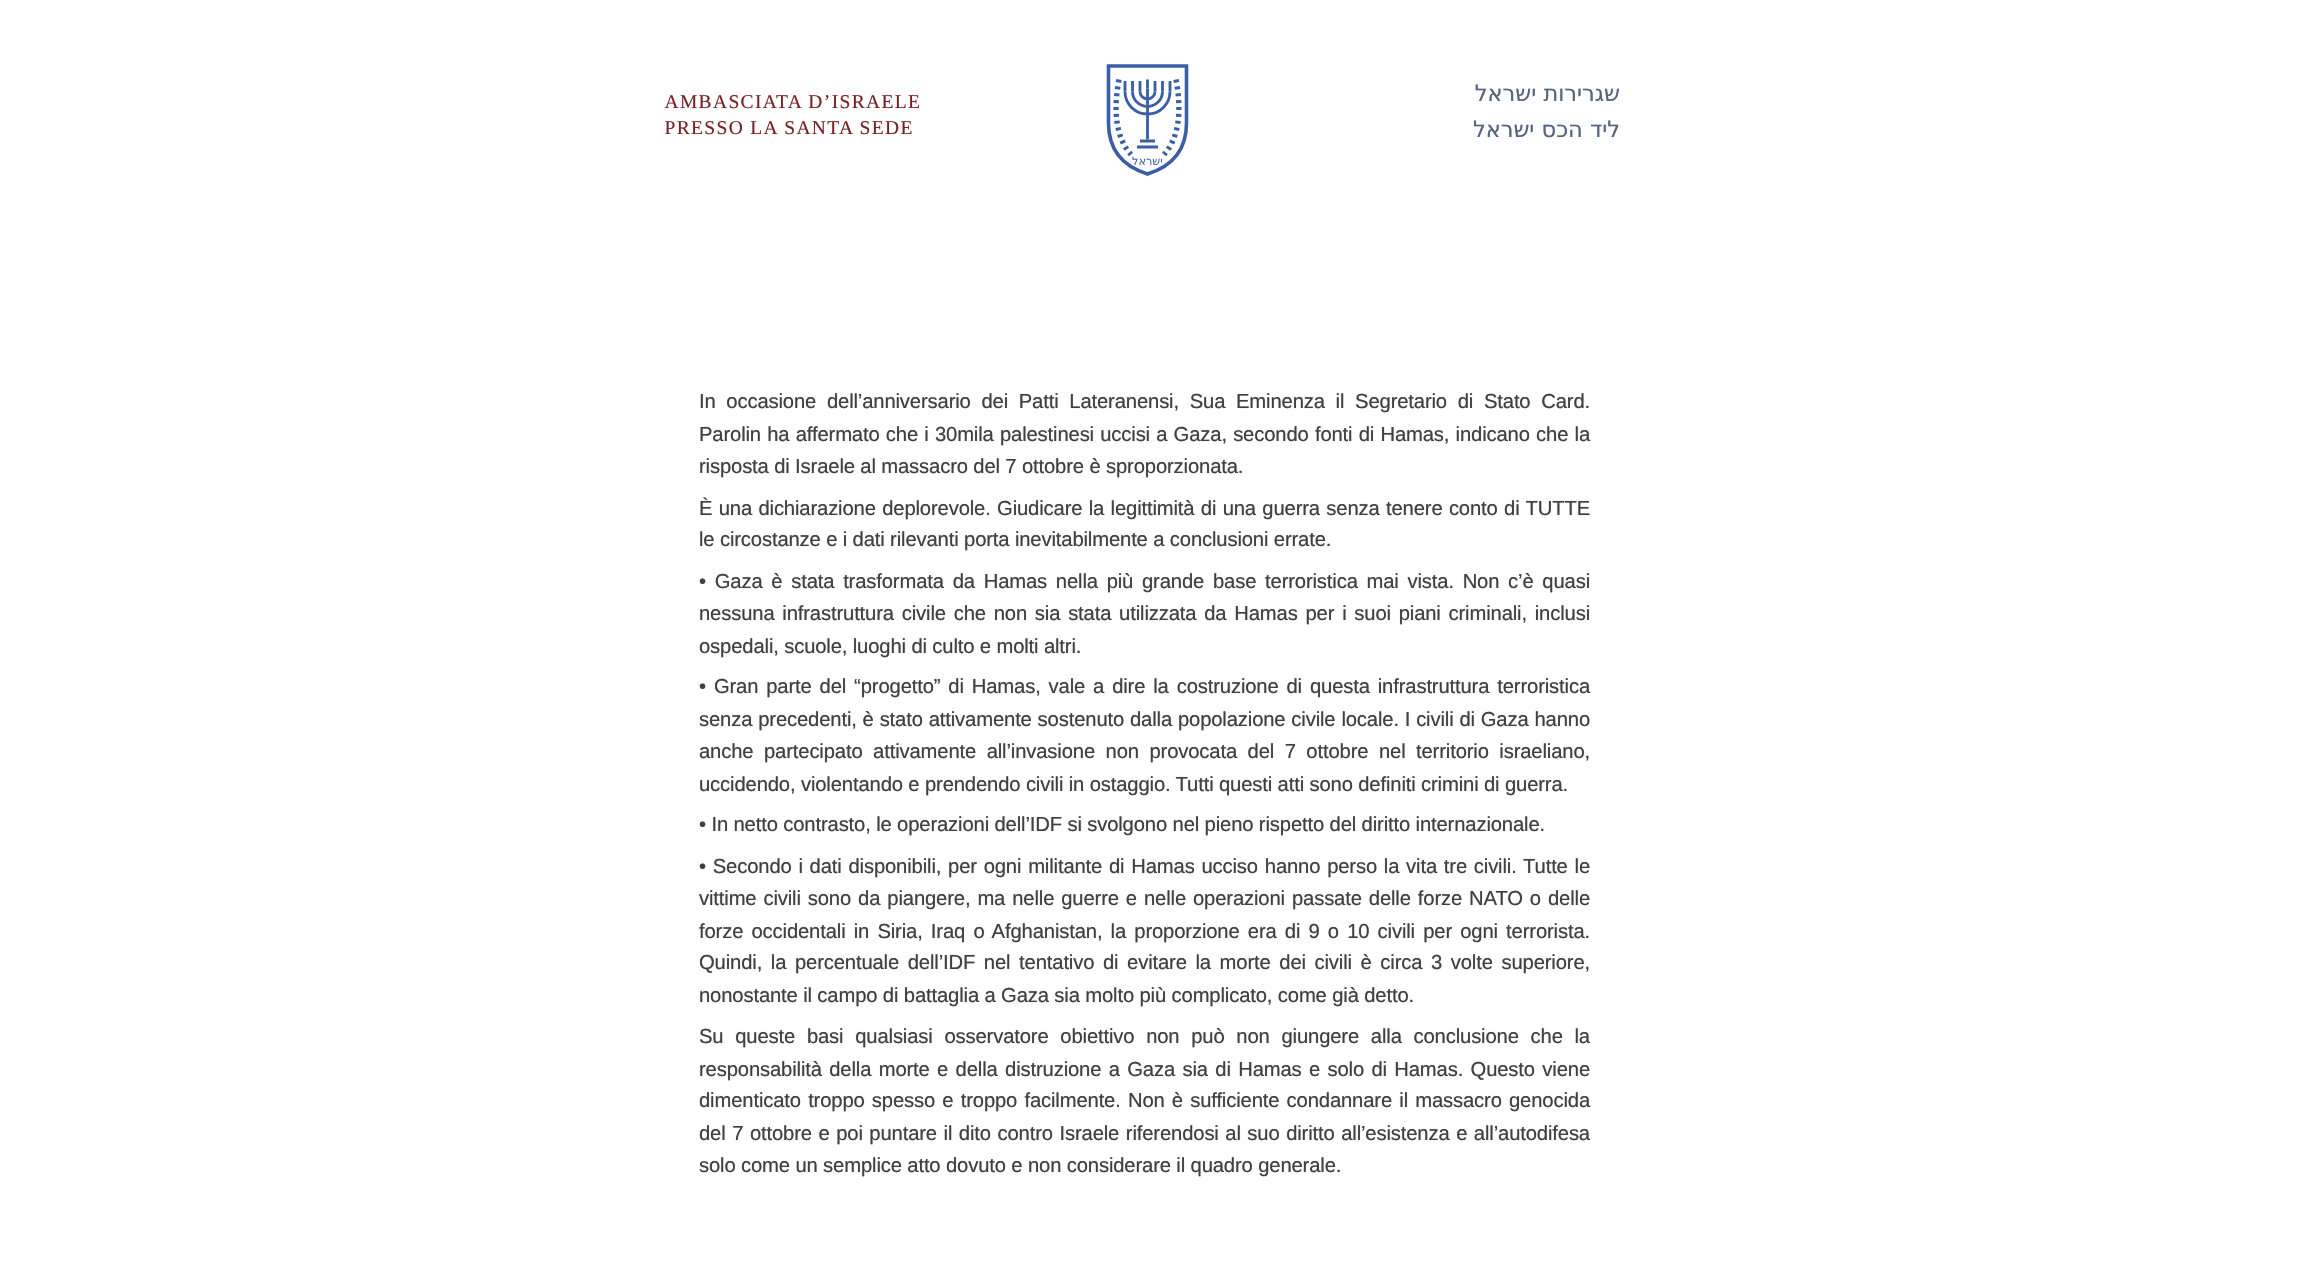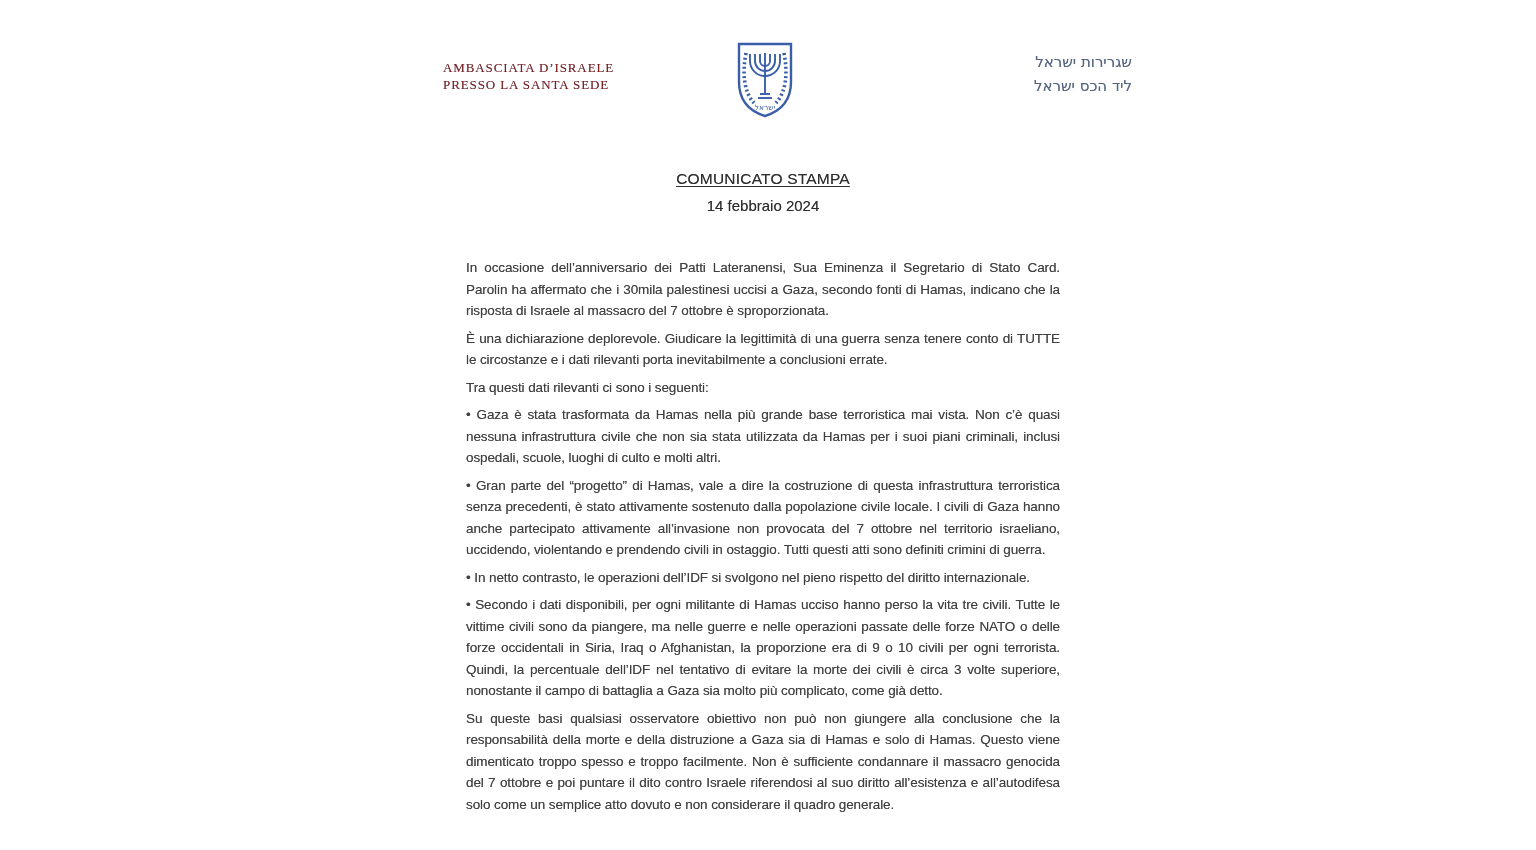--- a/index.html
+++ b/index.html
@@ -32,21 +32,21 @@
   }
   .lh-emblem {
     position: absolute;
     left: 733px;
     top: 40px;
     width: 64px;
     height: 80px;
   }
   .lh-right {
     position: absolute;
-    left: 932px;
+    left: 880px;
     top: 50px;
     width: 200px;
     text-align: right;
     direction: rtl;
     font-family: "DejaVu Sans", sans-serif;
     font-size: 15px;
     line-height: 24px;
     color: #55657f;
     text-shadow: 0 0 0.4px rgba(85,101,127,0.5);
     white-space: nowrap;
@@ -129,29 +129,24 @@
       </g>
       <text x="32" y="70" text-anchor="middle" font-size="7.5" font-family="DejaVu Sans, sans-serif" fill="#3a5fa8">ישראל</text>
     </svg>
   </div>
 
   <div class="lh-right">
     <div>שגרירות ישראל</div>
     <div>ליד הכס ישראל</div>
   </div>
 
-  <div class="title-block">
-    <div class="doc-title">COMUNICATO STAMPA</div>
-    <div class="doc-date">14 febbraio 2024</div>
-  </div>
 
   <main class="body-text">
     <p>In occasione dell’anniversario dei Patti Lateranensi, Sua Eminenza il Segretario di Stato Card. Parolin ha affermato che i 30mila palestinesi uccisi a Gaza, secondo fonti di Hamas, indicano che la risposta di Israele al massacro del 7 ottobre è sproporzionata.</p>
     <p>È una dichiarazione deplorevole. Giudicare la legittimità di una guerra senza tenere conto di TUTTE le circostanze e i dati rilevanti porta inevitabilmente a conclusioni errate.</p>
-    <p>Tra questi dati rilevanti ci sono i seguenti:</p>
     <p>• Gaza è stata trasformata da Hamas nella più grande base terroristica mai vista. Non c’è quasi nessuna infrastruttura civile che non sia stata utilizzata da Hamas per i suoi piani criminali, inclusi ospedali, scuole, luoghi di culto e molti altri.</p>
     <p>• Gran parte del “progetto” di Hamas, vale a dire la costruzione di questa infrastruttura terroristica senza precedenti, è stato attivamente sostenuto dalla popolazione civile locale. I civili di Gaza hanno anche partecipato attivamente all’invasione non provocata del 7 ottobre nel territorio israeliano, uccidendo, violentando e prendendo civili in ostaggio. Tutti questi atti sono definiti crimini di guerra.</p>
     <p>• In netto contrasto, le operazioni dell’IDF si svolgono nel pieno rispetto del diritto internazionale.</p>
     <p>• Secondo i dati disponibili, per ogni militante di Hamas ucciso hanno perso la vita tre civili. Tutte le vittime civili sono da piangere, ma nelle guerre e nelle operazioni passate delle forze NATO o delle forze occidentali in Siria, Iraq o Afghanistan, la proporzione era di 9 o 10 civili per ogni terrorista. Quindi, la percentuale dell’IDF nel tentativo di evitare la morte dei civili è circa 3 volte superiore, nonostante il campo di battaglia a Gaza sia molto più complicato, come già detto.</p>
     <p>Su queste basi qualsiasi osservatore obiettivo non può non giungere alla conclusione che la responsabilità della morte e della distruzione a Gaza sia di Hamas e solo di Hamas. Questo viene dimenticato troppo spesso e troppo facilmente. Non è sufficiente condannare il massacro genocida del 7 ottobre e poi puntare il dito contro Israele riferendosi al suo diritto all’esistenza e all’autodifesa solo come un semplice atto dovuto e non considerare il quadro generale.</p>
   </main>
 
 </div>
 
 </body></html>

